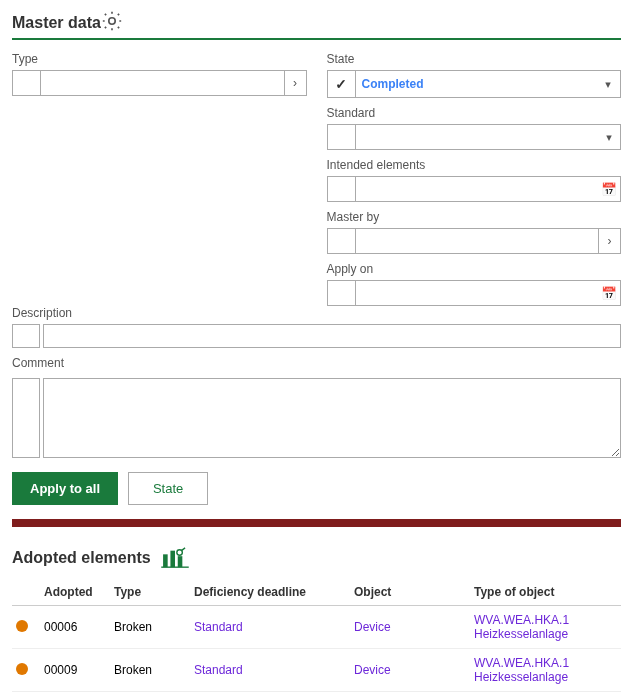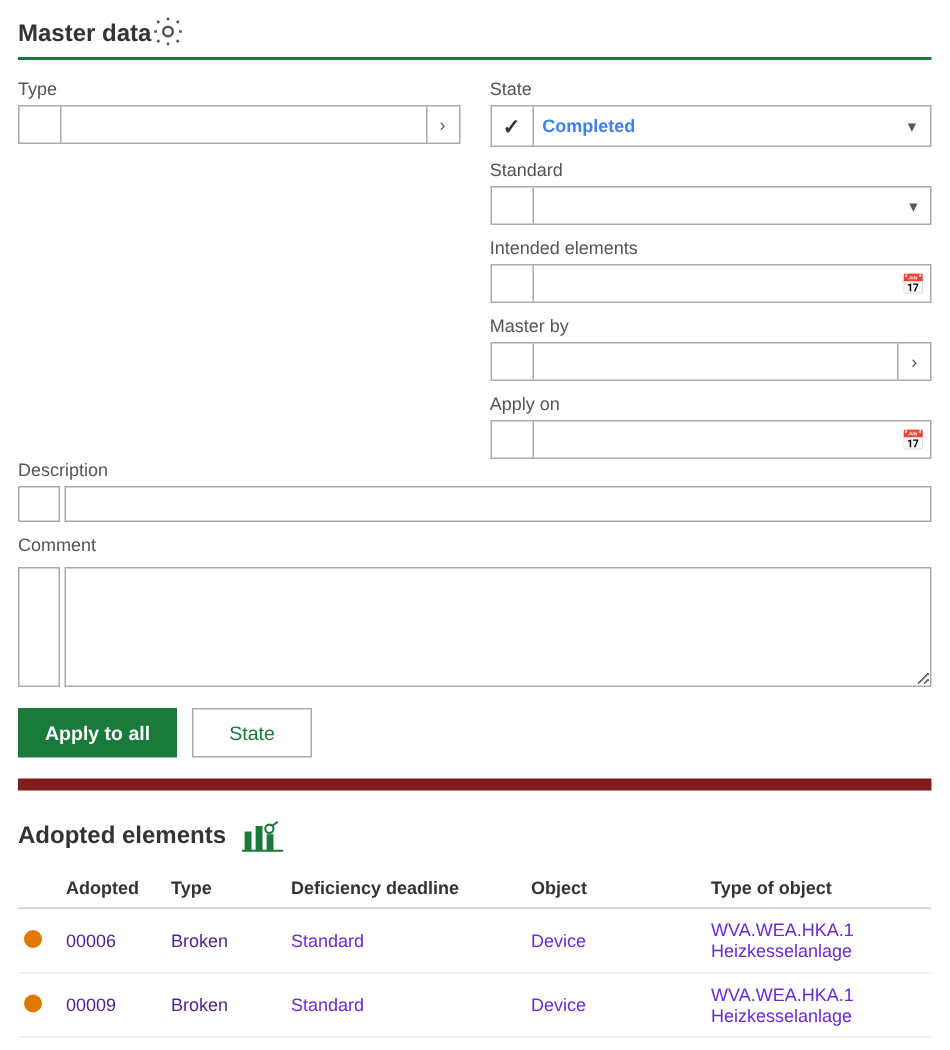--- a/index.html
+++ b/index.html
@@ -307,21 +307,21 @@
       align-items: center;
     }
 
     .td {
       font-size: 12px;
       padding: 2px 4px;
       color: #6d28d9;
     }
 
     .td.orange-text {
-      color: #4c1d95;
+      color: #000000;
     }
 
     .status-dot {
       width: 12px;
       height: 12px;
       border-radius: 50%;
       display: inline-block;
     }
 
     .dot-orange { background: #e07800; }

